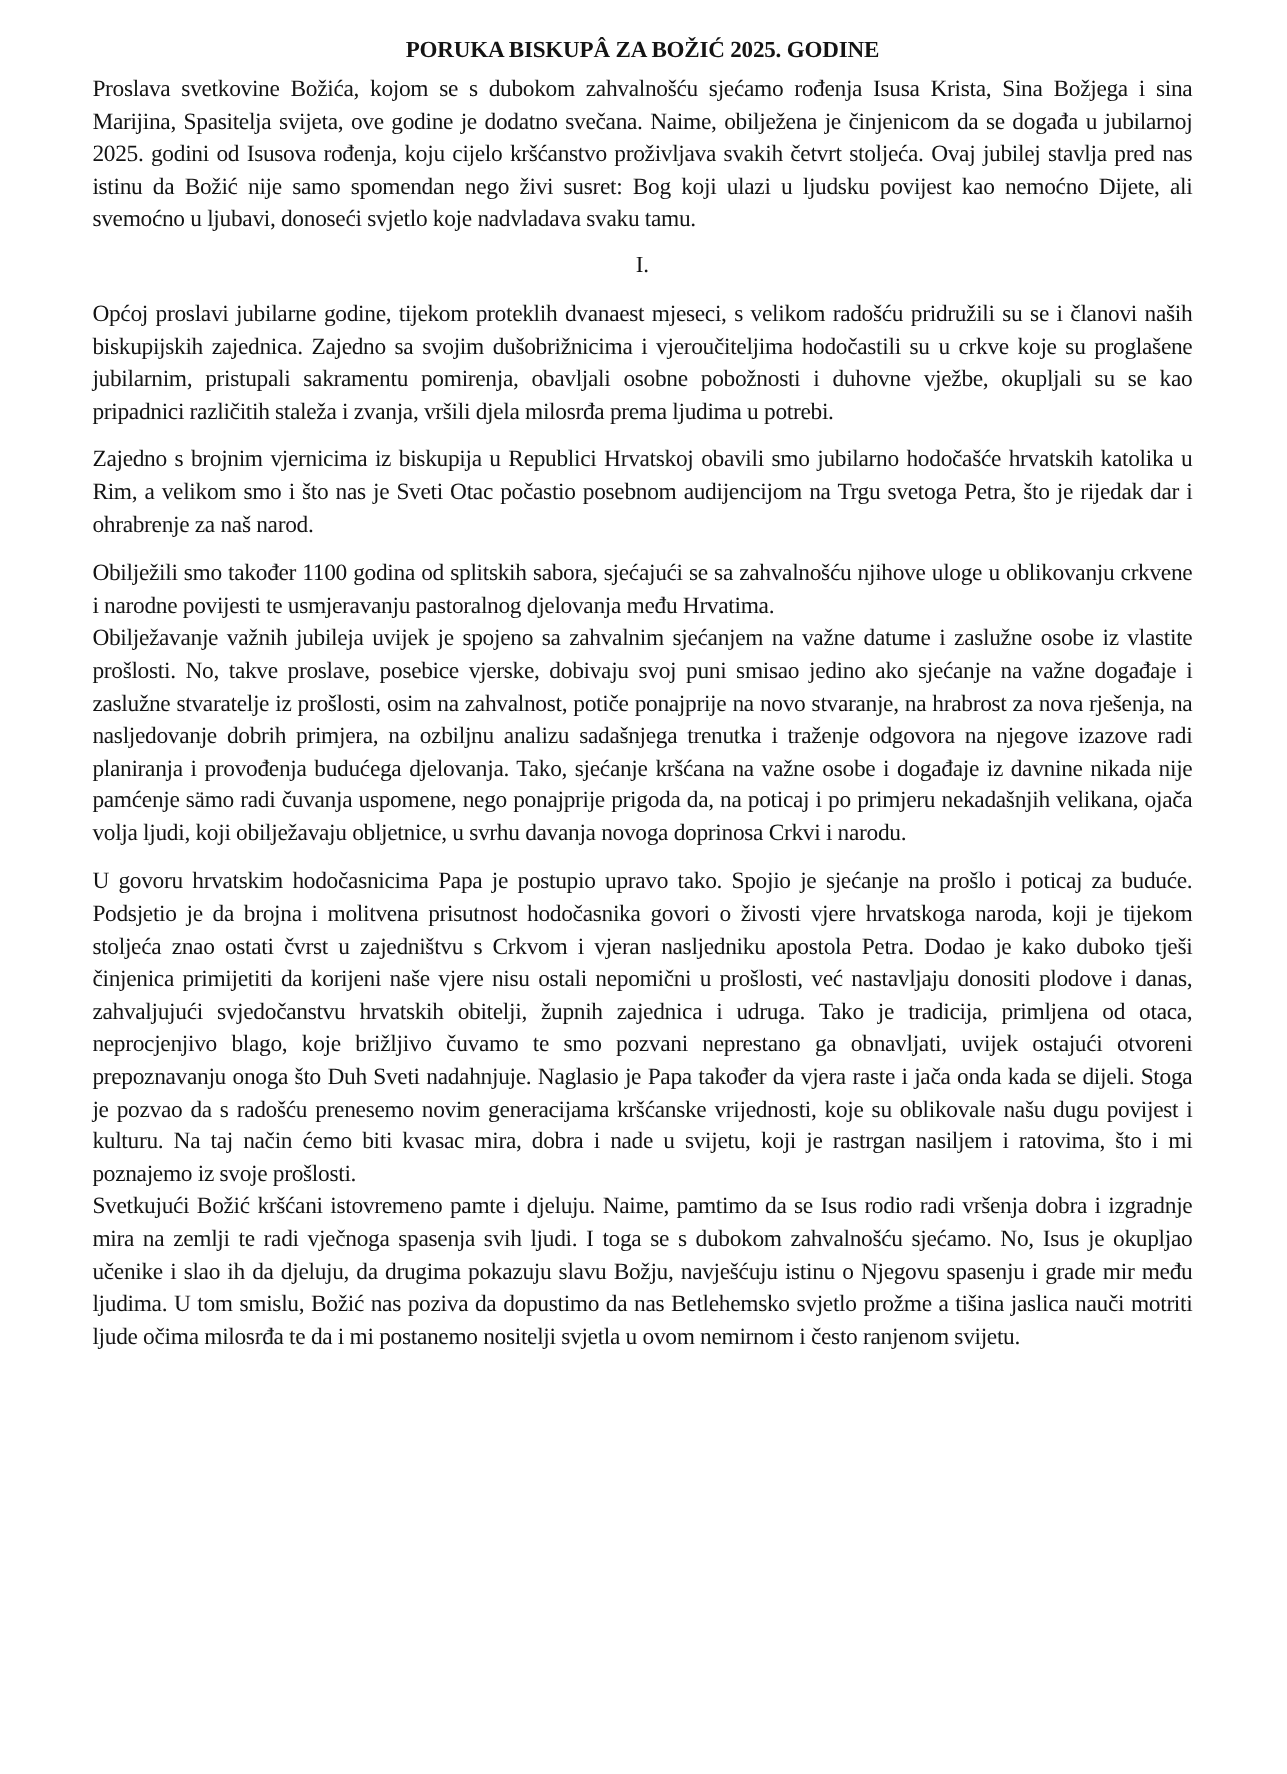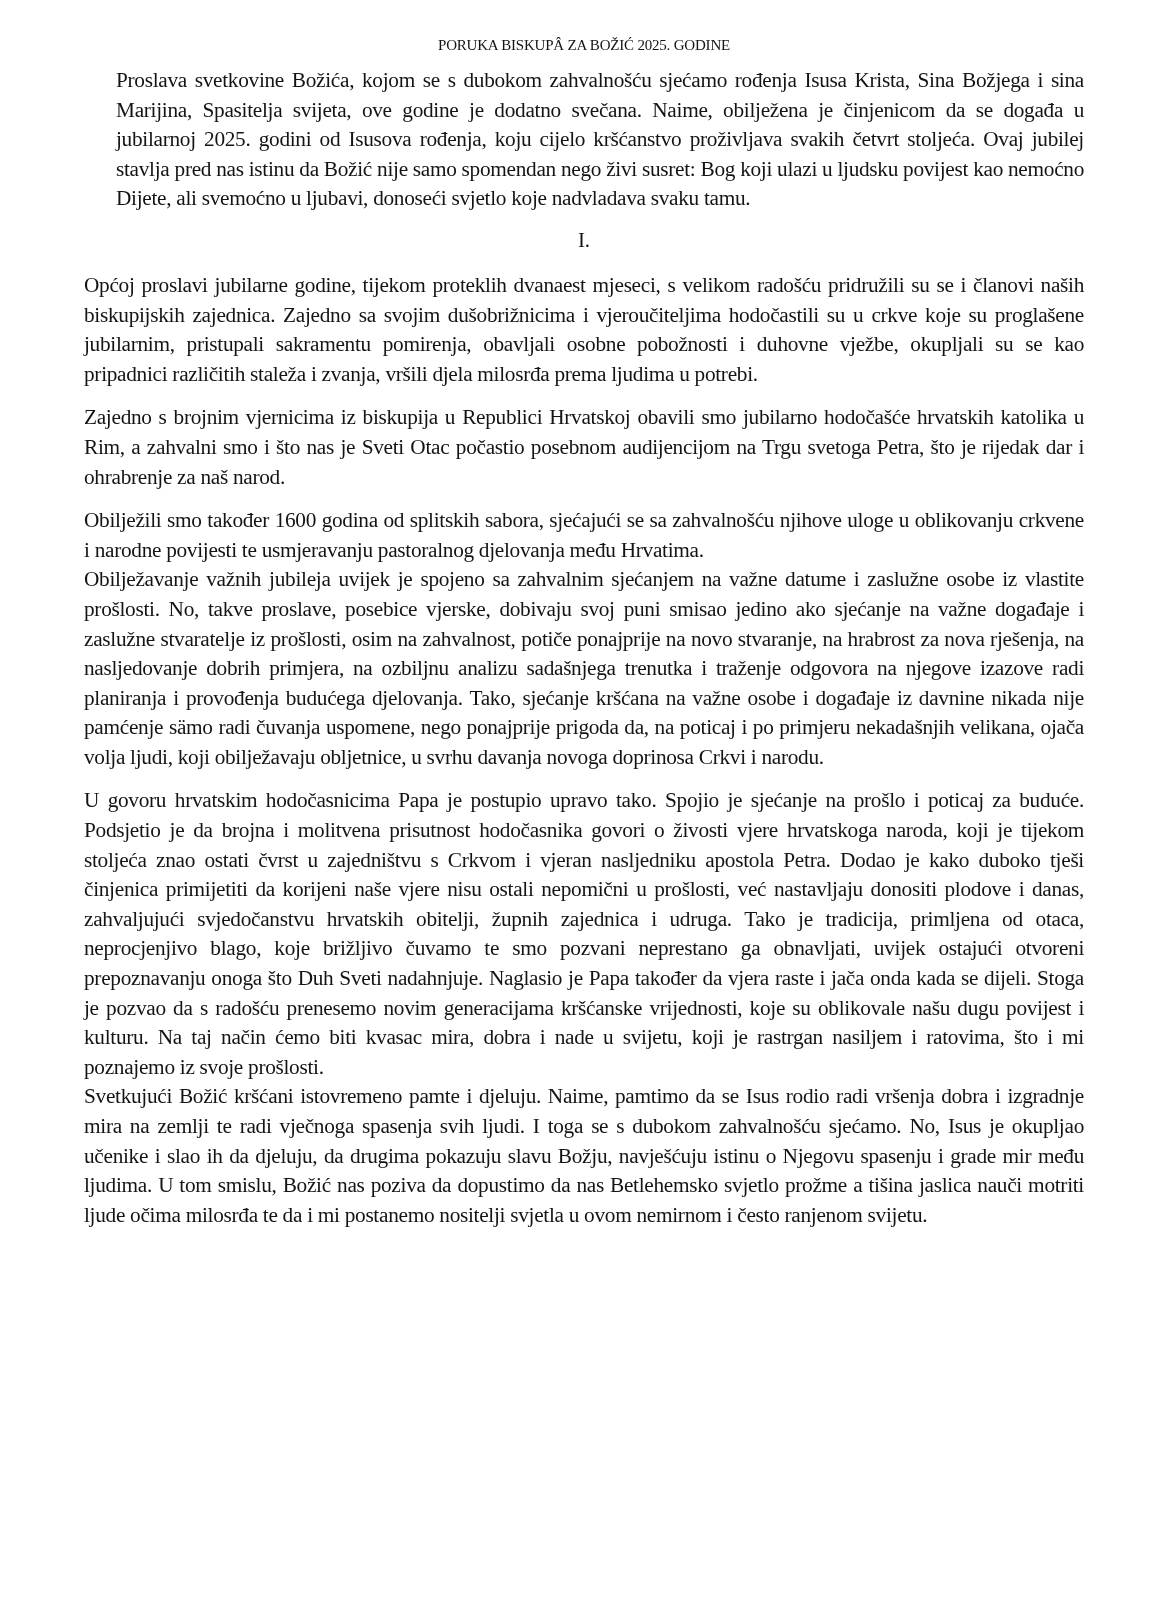--- a/index.html
+++ b/index.html
@@ -16,57 +16,57 @@
       color: #141414;
     }
     .page {
       position: absolute;
       left: 84px;
       top: 30px;
       width: 1000px;
     }
     .title {
       text-align: center;
-      font-size: 15px;
+      font-size: 21px;
       letter-spacing: -0.2px;
       margin: 0 0 6px 0;
       line-height: 30px;
-      font-weight: normal;
+      font-weight: bold;
     }
     p {
       margin: 0;
       font-size: 21.3px;
       line-height: 29.6px;
       text-align: justify;
       text-align-last: left;
       letter-spacing: -0.3px;
       word-spacing: 0px;
     }
     .gap { height: 14px; }
     .section {
       text-align: center;
       font-size: 21px;
       line-height: 29px;
       margin: 12px 0 16px 0;
     }
-    .p1 { margin-bottom: 0; margin-left: 32px; }
+    .p1 { margin-bottom: 0; }
   </style>
 </head>
 <body>
 
 <div class="page">
   <h1 class="title">PORUKA BISKUPÂ ZA BOŽIĆ 2025. GODINE</h1>
 
   <p class="p1">Proslava svetkovine Božića, kojom se s dubokom zahvalnošću sjećamo rođenja Isusa Krista, Sina Božjega i sina Marijina, Spasitelja svijeta, ove godine je dodatno svečana. Naime, obilježena je činjenicom da se događa u jubilarnoj 2025. godini od Isusova rođenja, koju cijelo kršćanstvo proživljava svakih četvrt stoljeća. Ovaj jubilej stavlja pred nas istinu da Božić nije samo spomendan nego živi susret: Bog koji ulazi u ljudsku povijest kao nemoćno Dijete, ali svemoćno u ljubavi, donoseći svjetlo koje nadvladava svaku tamu.</p>
 
   <div class="section">I.</div>
   <p>Općoj proslavi jubilarne godine, tijekom proteklih dvanaest mjeseci, s velikom radošću pridružili su se i članovi naših biskupijskih zajednica. Zajedno sa svojim dušobrižnicima i vjeroučiteljima hodočastili su u crkve koje su proglašene jubilarnim, pristupali sakramentu pomirenja, obavljali osobne pobožnosti i duhovne vježbe, okupljali su se kao pripadnici različitih staleža i zvanja, vršili djela milosrđa prema ljudima u potrebi.</p>
   <div class="gap"></div>
-  <p>Zajedno s brojnim vjernicima iz biskupija u Republici Hrvatskoj obavili smo jubilarno hodočašće hrvatskih katolika u Rim, a zahvalni smo i što nas je Sveti Otac počastio posebnom audijencijom na Trgu svetoga Petra, što je rijedak dar i ohrabrenje za naš narod.</p>
+  <p>Zajedno s brojnim vjernicima iz biskupija u Republici Hrvatskoj obavili smo jubilarno hodočašće hrvatskih katolika u Rim, a velikom smo i što nas je Sveti Otac počastio posebnom audijencijom na Trgu svetoga Petra, što je rijedak dar i ohrabrenje za naš narod.</p>
   <div class="gap"></div>
-  <p>Obilježili smo također 1600 godina od splitskih sabora, sjećajući se sa zahvalnošću njihove uloge u oblikovanju crkvene i narodne povijesti te usmjeravanju pastoralnog djelovanja među Hrvatima.</p>
+  <p>Obilježili smo također 1100 godina od splitskih sabora, sjećajući se sa zahvalnošću njihove uloge u oblikovanju crkvene i narodne povijesti te usmjeravanju pastoralnog djelovanja među Hrvatima.</p>
 
   <p>Obilježavanje važnih jubileja uvijek je spojeno sa zahvalnim sjećanjem na važne datume i zaslužne osobe iz vlastite prošlosti. No, takve proslave, posebice vjerske, dobivaju svoj puni smisao jedino ako sjećanje na važne događaje i zaslužne stvaratelje iz prošlosti, osim na zahvalnost, potiče ponajprije na novo stvaranje, na hrabrost za nova rješenja, na nasljedovanje dobrih primjera, na ozbiljnu analizu sadašnjega trenutka i traženje odgovora na njegove izazove radi planiranja i provođenja budućega djelovanja. Tako, sjećanje kršćana na važne osobe i događaje iz davnine nikada nije pamćenje sämo radi čuvanja uspomene, nego ponajprije prigoda da, na poticaj i po primjeru nekadašnjih velikana, ojača volja ljudi, koji obilježavaju obljetnice, u svrhu davanja novoga doprinosa Crkvi i narodu.</p>
   <div class="gap"></div>
   <p>U govoru hrvatskim hodočasnicima Papa je postupio upravo tako. Spojio je sjećanje na prošlo i poticaj za buduće. Podsjetio je da brojna i molitvena prisutnost hodočasnika govori o živosti vjere hrvatskoga naroda, koji je tijekom stoljeća znao ostati čvrst u zajedništvu s Crkvom i vjeran nasljedniku apostola Petra. Dodao je kako duboko tješi činjenica primijetiti da korijeni naše vjere nisu ostali nepomični u prošlosti, već nastavljaju donositi plodove i danas, zahvaljujući svjedočanstvu hrvatskih obitelji, župnih zajednica i udruga. Tako je tradicija, primljena od otaca, neprocjenjivo blago, koje brižljivo čuvamo te smo pozvani neprestano ga obnavljati, uvijek ostajući otvoreni prepoznavanju onoga što Duh Sveti nadahnjuje. Naglasio je Papa također da vjera raste i jača onda kada se dijeli. Stoga je pozvao da s radošću prenesemo novim generacijama kršćanske vrijednosti, koje su oblikovale našu dugu povijest i kulturu. Na taj način ćemo biti kvasac mira, dobra i nade u svijetu, koji je rastrgan nasiljem i ratovima, što i mi poznajemo iz svoje prošlosti.</p>
 
   <p>Svetkujući Božić kršćani istovremeno pamte i djeluju. Naime, pamtimo da se Isus rodio radi vršenja dobra i izgradnje mira na zemlji te radi vječnoga spasenja svih ljudi. I toga se s dubokom zahvalnošću sjećamo. No, Isus je okupljao učenike i slao ih da djeluju, da drugima pokazuju slavu Božju, navješćuju istinu o Njegovu spasenju i grade mir među ljudima. U tom smislu, Božić nas poziva da dopustimo da nas Betlehemsko svjetlo prožme a tišina jaslica nauči motriti ljude očima milosrđa te da i mi postanemo nositelji svjetla u ovom nemirnom i često ranjenom svijetu.</p>
 </div>
 
 </body></html>

